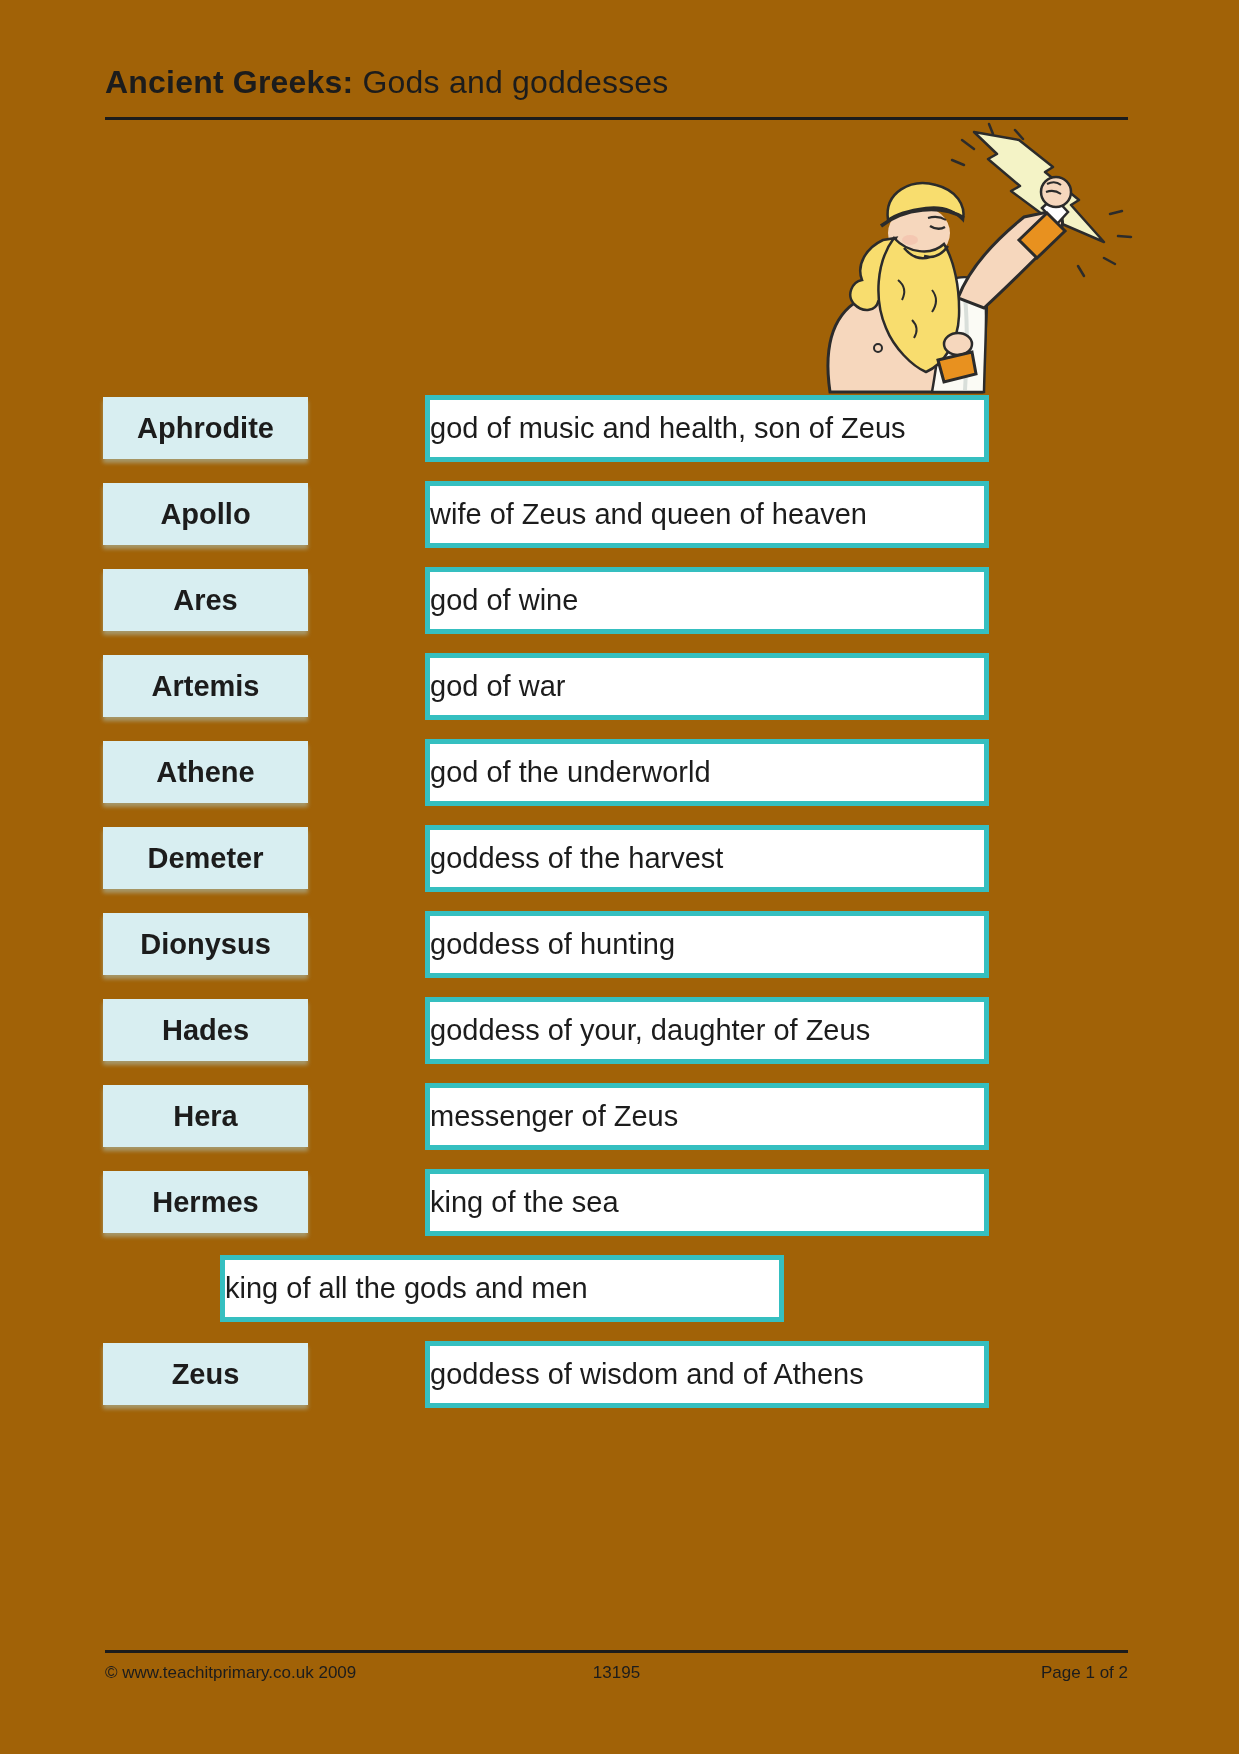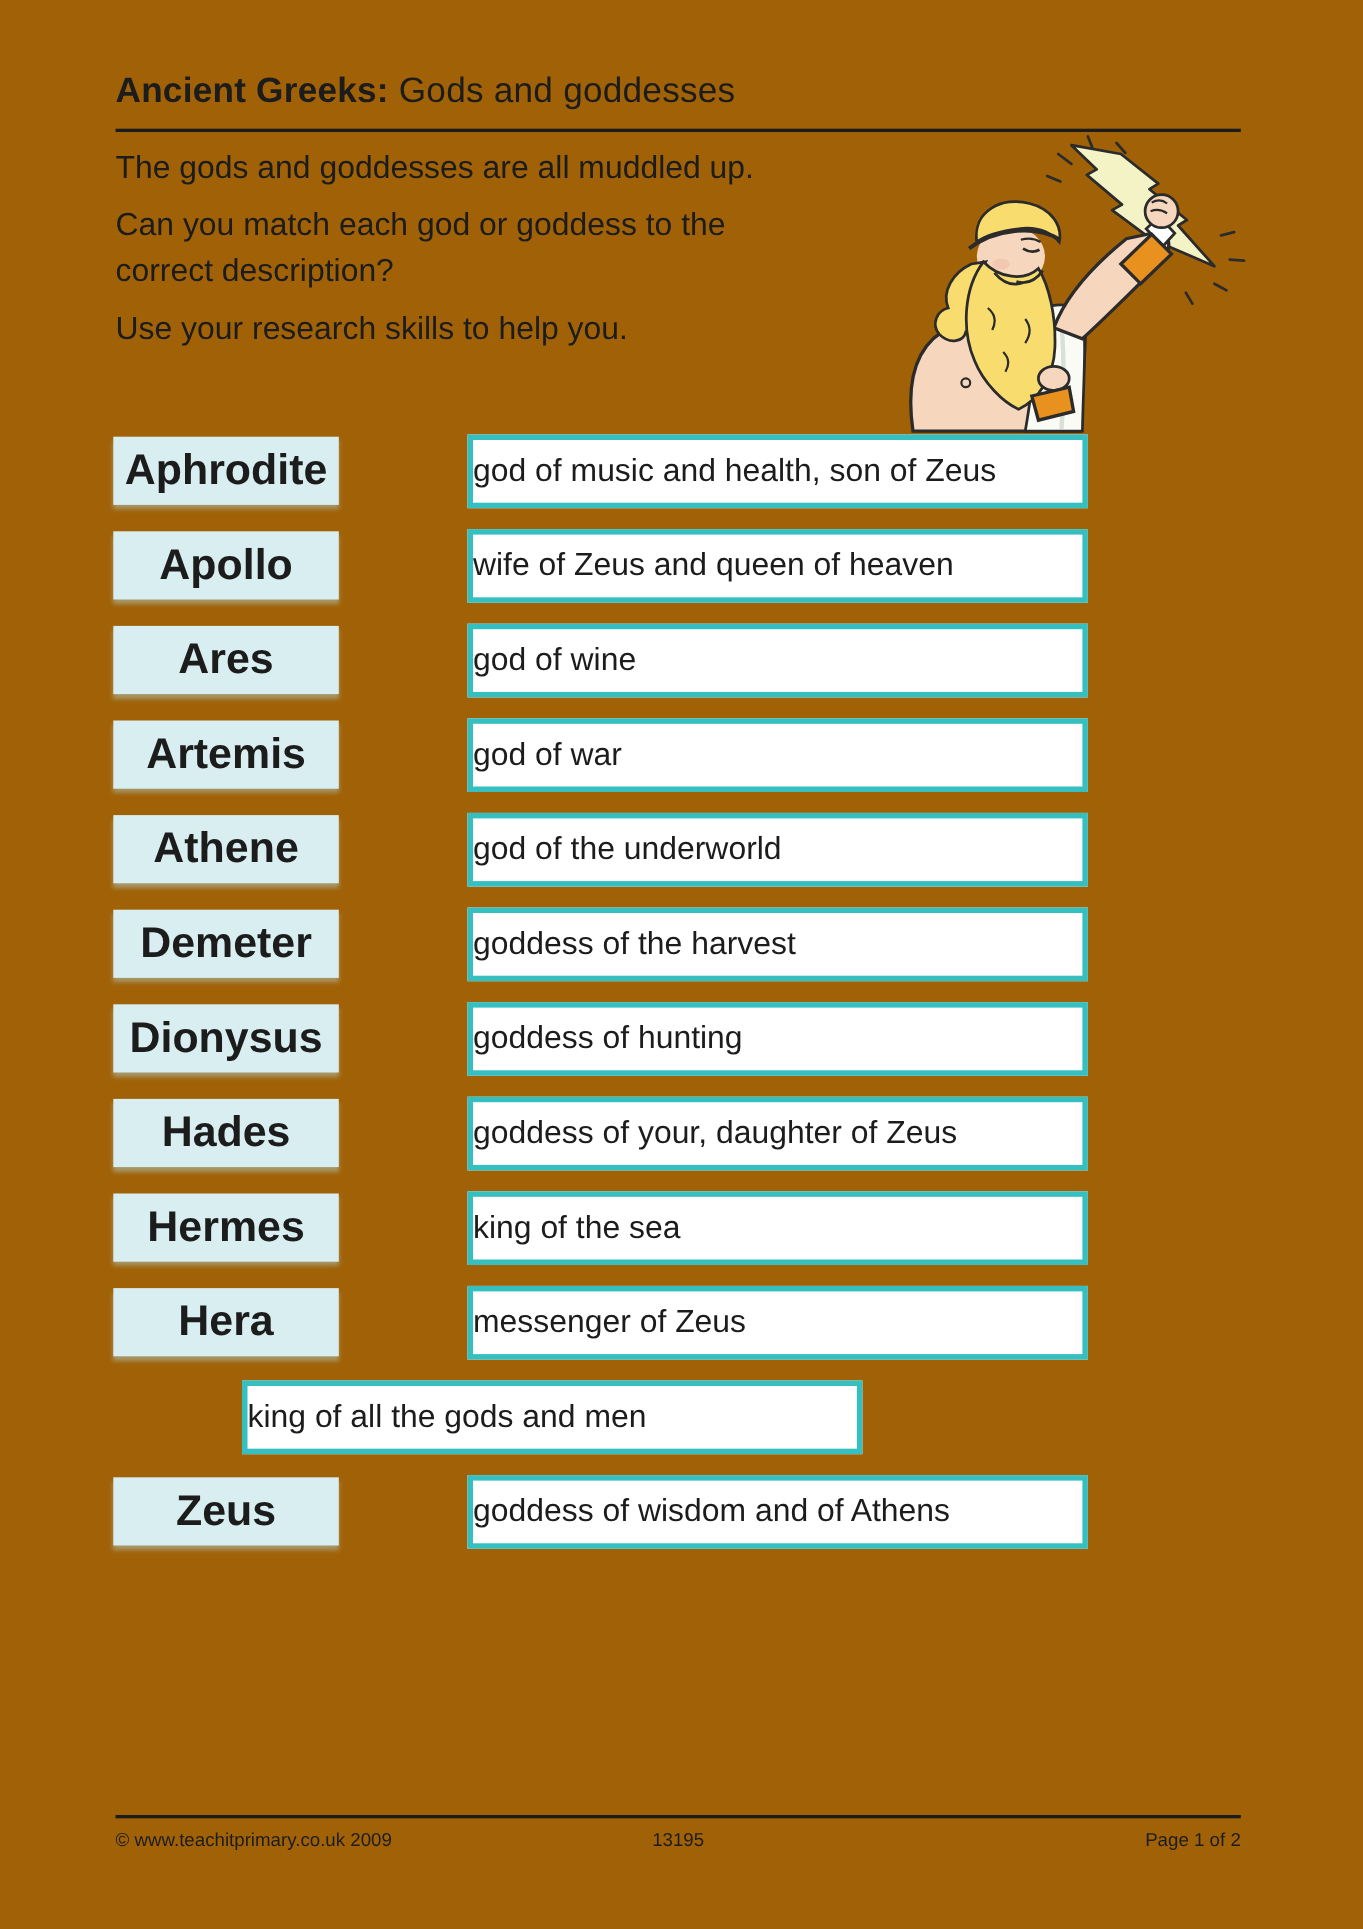--- a/index.html
+++ b/index.html
@@ -25,21 +25,21 @@
   
   .illustration{position:absolute;left:726px;top:118px;width:414px;height:276px;}
 
   
   .match{position:absolute;left:103px;top:395px;width:905px;}
   .row{display:flex;align-items:flex-start;height:86px;}
   .name-box{
     width:205px;height:62px;margin-top:2px;
     background:#d8eef1;
     display:flex;align-items:center;justify-content:center;
-    font-weight:bold;font-size:39px;
+    font-weight:bold;font-size:29px;
     box-shadow:0 4px 4px rgba(175,218,224,.45);
   }
   .desc-box{
     margin-left:117px;width:554px;height:57px;
     border:5px solid #35bfc0;background:#ffffff;
     display:flex;align-items:center;
     padding-left:0;font-size:29px;white-space:nowrap;overflow:hidden;
   }
 
   
@@ -54,25 +54,20 @@
 </style>
 </head>
 <body>
 
 <div class="page">
 
   <div class="title">
     <span class="title-bold">Ancient Greeks:</span><span> Gods and goddesses</span>
   </div>
 
-  <div class="intro">
-    <p>The gods and goddesses are all muddled up.</p>
-    <p>Can you match each god or goddess to the correct description?</p>
-    <p>Use your research skills to help you.</p>
-  </div>
 
   <svg class="illustration" viewBox="0 0 414 276" xmlns="http://www.w3.org/2000/svg">
 
     <g stroke="#2b2b2b" stroke-width="2.5" stroke-linecap="round" fill="none">
       <path d="M236,22 l12,9"></path>
       <path d="M263,6 l4,10"></path>
       <path d="M289,12 l8,9"></path>
       <path d="M226,42 l12,5"></path>
       <path d="M384,96 l12,-3"></path>
       <path d="M392,118 l13,1"></path>
@@ -144,26 +139,26 @@
       </div>
       <div class="row">
         <div class="name-box">Dionysus</div>
         <div class="desc-box">goddess of hunting</div>
       </div>
       <div class="row">
         <div class="name-box">Hades</div>
         <div class="desc-box">goddess of your, daughter of Zeus</div>
       </div>
       <div class="row">
+        <div class="name-box">Hera</div>
+        <div class="desc-box">messenger of Zeus</div>
+      </div>
+      <div class="row">
         <div class="name-box">Hermes</div>
         <div class="desc-box">king of the sea</div>
-      </div>
-      <div class="row">
-        <div class="name-box">Hera</div>
-        <div class="desc-box">messenger of Zeus</div>
       </div>
       <div class="row">
         <div class="desc-box">king of all the gods and men</div>
       </div>
       <div class="row">
         <div class="name-box">Zeus</div>
         <div class="desc-box">goddess of wisdom and of Athens</div>
       </div>
     </div>
 

